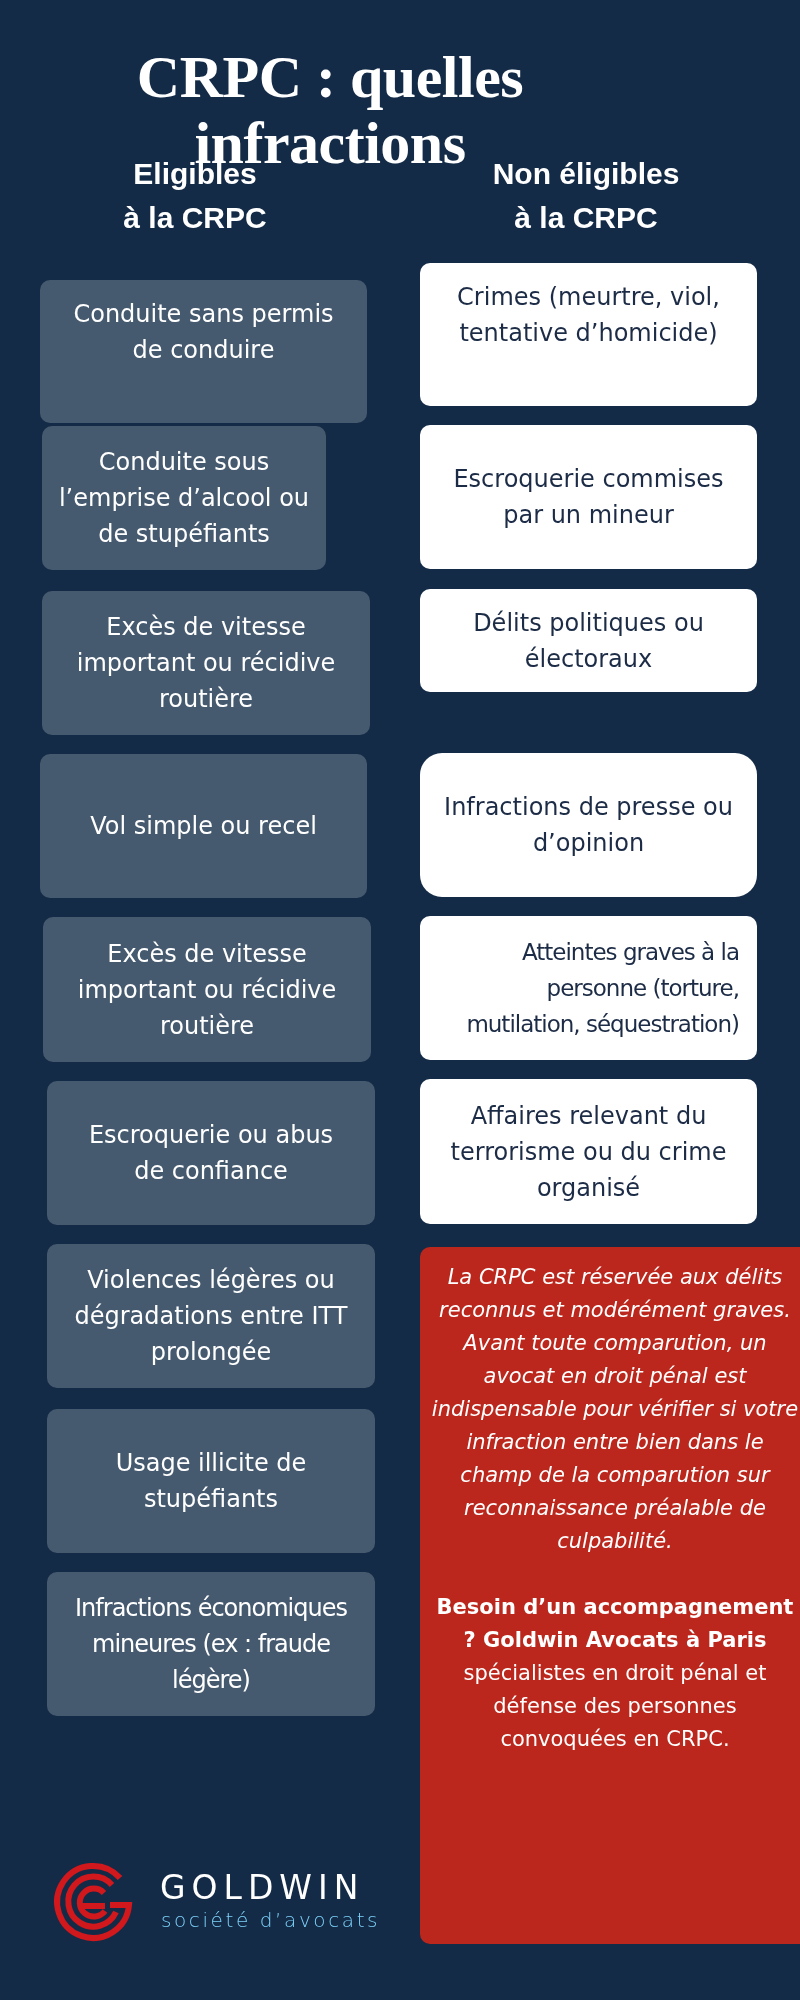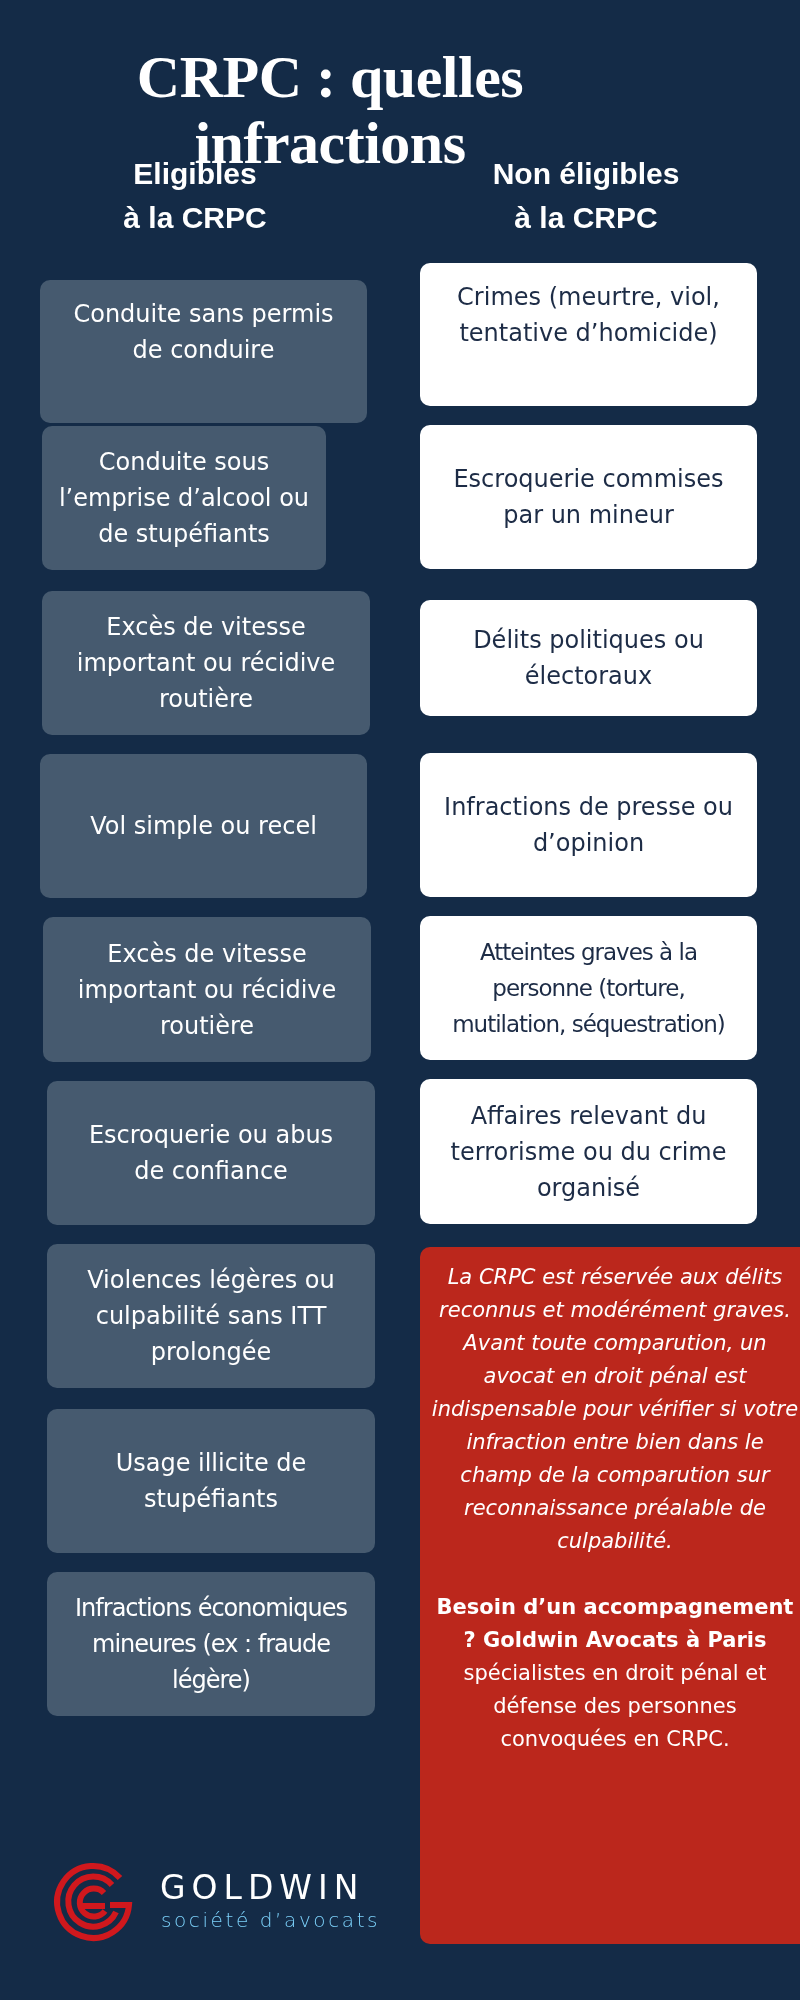--- a/index.html
+++ b/index.html
@@ -41,21 +41,21 @@
     justify-content: center;
     text-align: center;
     box-sizing: border-box;
     padding: 0 14px;
     font-family: "DejaVu Sans", sans-serif;
     font-size: 24px;
     line-height: 36px;
   }
   .card.elig { background: #465a6f; color: #ffffff; }
   .card.nonelig { background: #ffffff; color: #1d2c46; }
-  .card.nonelig.tight { letter-spacing: -1px; }
+  .card.nonelig.tight { letter-spacing: -1px; text-align: right; }
   .card .txt { display: block; }
   .red {
     position: absolute; left: 420px; top: 1247px;
     width: 390px; height: 697px;
     background: #bb271c;
     border-radius: 10px;
     box-sizing: border-box;
     padding: 14px 8px 0 8px;
     text-align: center;
     font-family: "DejaVu Sans", sans-serif;
@@ -117,39 +117,39 @@
 <div class="card elig" style="left:40px;top:754px;width:327px;height:144px;">
   <span class="txt">Vol simple ou recel</span>
 </div>
 <div class="card elig" style="left:43px;top:917px;width:328px;height:145px;">
   <span class="txt">Excès de vitesse important ou récidive routière</span>
 </div>
 <div class="card elig" style="left:47px;top:1081px;width:328px;height:144px;">
   <span class="txt" style="padding:0 14px;">Escroquerie ou abus de confiance</span>
 </div>
 <div class="card elig" style="left:47px;top:1244px;width:328px;height:144px;">
-  <span class="txt">Violences légères ou culpabilité sans ITT prolongée</span>
+  <span class="txt">Violences légères ou dégradations entre ITT prolongée</span>
 </div>
 <div class="card elig" style="left:47px;top:1409px;width:328px;height:144px;">
   <span class="txt" style="padding:0 40px;">Usage illicite de stupéfiants</span>
 </div>
 <div class="card elig" style="left:47px;top:1572px;width:328px;height:144px;letter-spacing:-1px;">
   <span class="txt">Infractions économiques mineures (ex : fraude légère)</span>
 </div>
 
 <div class="card nonelig" style="left:420px;top:263px;width:337px;height:143px;">
   <span class="txt" style="margin-top:-40px;">Crimes (meurtre, viol, tentative d’homicide)</span>
 </div>
 <div class="card nonelig" style="left:420px;top:425px;width:337px;height:144px;">
   <span class="txt" style="padding:0 10px;">Escroquerie commises par un mineur</span>
 </div>
-<div class="card nonelig" style="left:420px;top:589px;width:337px;height:116px;margin-top:11px;">
+<div class="card nonelig" style="left:420px;top:589px;width:337px;height:103px;">
   <span class="txt" style="padding:0 20px;">Délits politiques ou électoraux</span>
 </div>
-<div class="card nonelig" style="left:420px;top:753px;width:337px;height:144px;">
+<div class="card nonelig" style="left:420px;top:753px;width:337px;height:144px;border-radius:22px;">
   <span class="txt" style="padding:0 6px;">Infractions de presse ou d’opinion</span>
 </div>
 <div class="card nonelig tight" style="left:420px;top:916px;width:337px;height:144px;font-size:23px;">
   <span class="txt" style="padding:0 4px;">Atteintes graves à la personne (torture, mutilation, séquestration)</span>
 </div>
 <div class="card nonelig" style="left:420px;top:1079px;width:337px;height:145px;">
   <span class="txt">Affaires relevant du terrorisme ou du crime organisé</span>
 </div>
 
 <div class="red">

